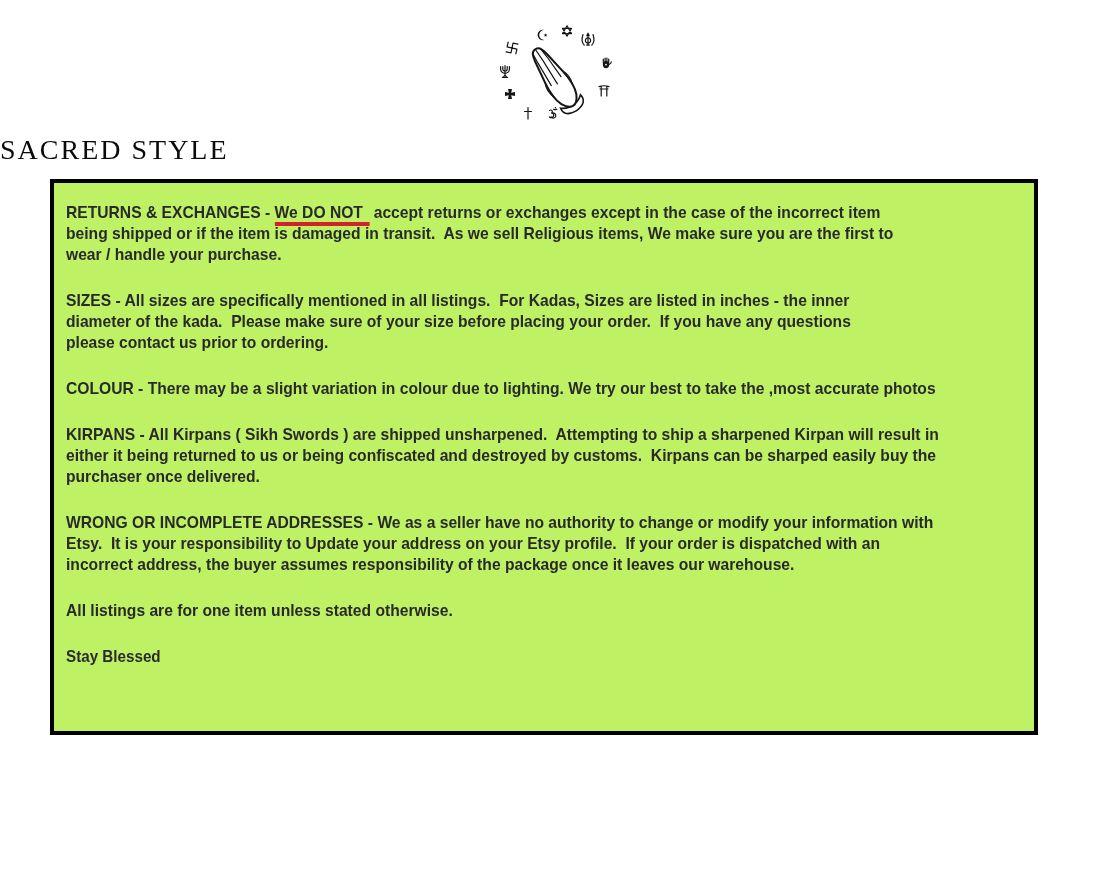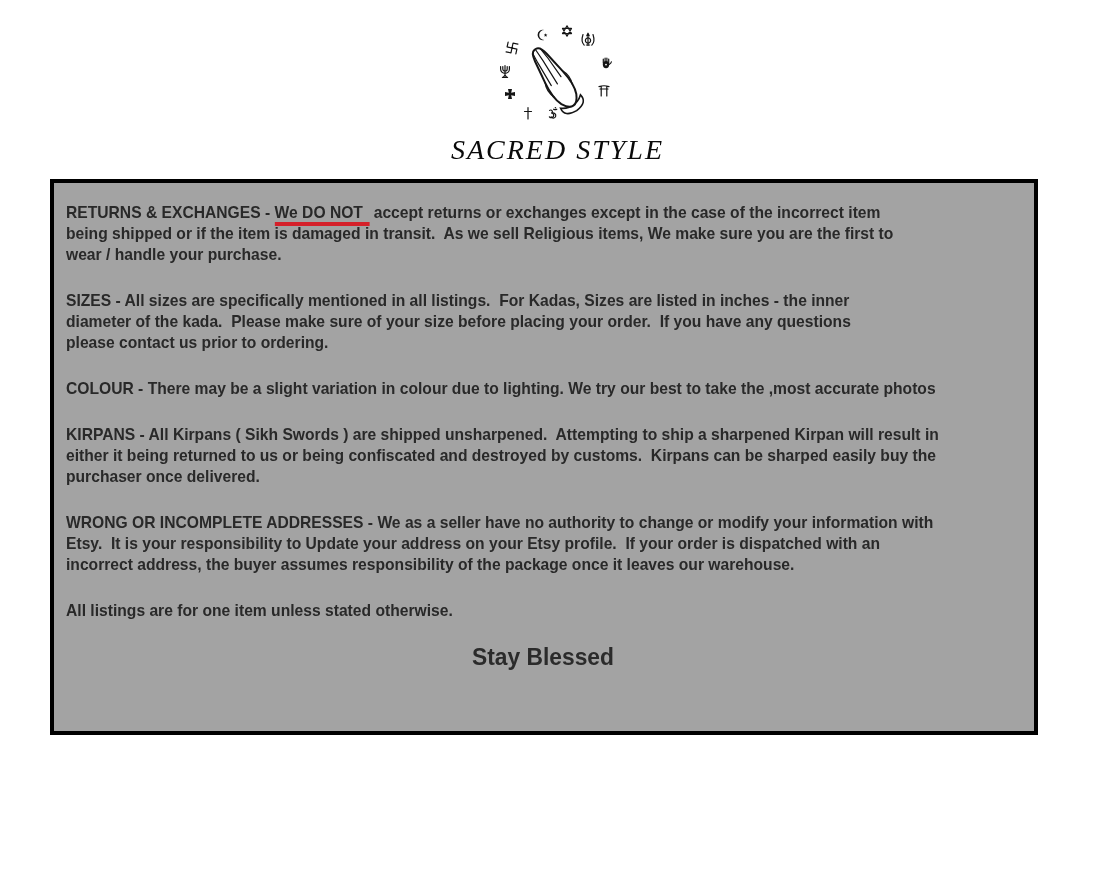--- a/index.html
+++ b/index.html
@@ -1,41 +1,41 @@
 <!DOCTYPE html>
 <html><head>
 <meta charset="utf-8">
 <style>
   html,body{margin:0;padding:0;}
   body{
     width:1115px;height:883px;background:#ffffff;position:relative;
     font-family:"Liberation Sans", sans-serif;overflow:hidden;
   }
-  .logo{position:absolute;top:16px;left:0;width:100%;text-align:center;font-style:italic;}
+  .logo{position:absolute;top:16px;left:0;width:100%;text-align:left;}
   .logo svg{display:block;margin:0 auto;}
   .brand{
     font-family:"Liberation Serif", serif;font-size:28px;color:#0a0a0a;
     letter-spacing:2px;margin-top:3px;white-space:pre;
   }
   .policy-box{
     position:absolute;left:50px;top:179px;width:988px;height:556px;
     border:4px solid #000000;box-sizing:border-box;
-    padding:19px 6px 8px 12px;background:#a3a3a3;overflow:hidden;
+    padding:19px 6px 8px 12px;background:#bef264;overflow:hidden;
   }
   .para{
     margin:0 0 25px 0;font-size:17px;line-height:21px;font-weight:bold;
     color:#292929;
   }
   .para .scale{
     display:inline-block;transform:scaleX(0.92);transform-origin:0 0;
     white-space:pre;
   }
   .gap{}
   .u{border-bottom:4px solid #d5202a;padding-right:7px;}
-  .closing{font-size:24px;margin-bottom:0;color:#2b2b2b;text-align:center;}
+  .closing{font-size:16px;margin-bottom:0;color:#2b2b2b;}
   .sym{stroke:#151515;fill:none;stroke-width:1.2;stroke-linecap:round;stroke-linejoin:round;}
   .symf{fill:#151515;stroke:none;}
   .hand{fill:#ffffff;stroke:#151515;}
 </style>
 </head>
 <body>
 
 <div class="logo">
   <svg width="150" height="115" viewBox="0 0 150 115" aria-hidden="true">
 

